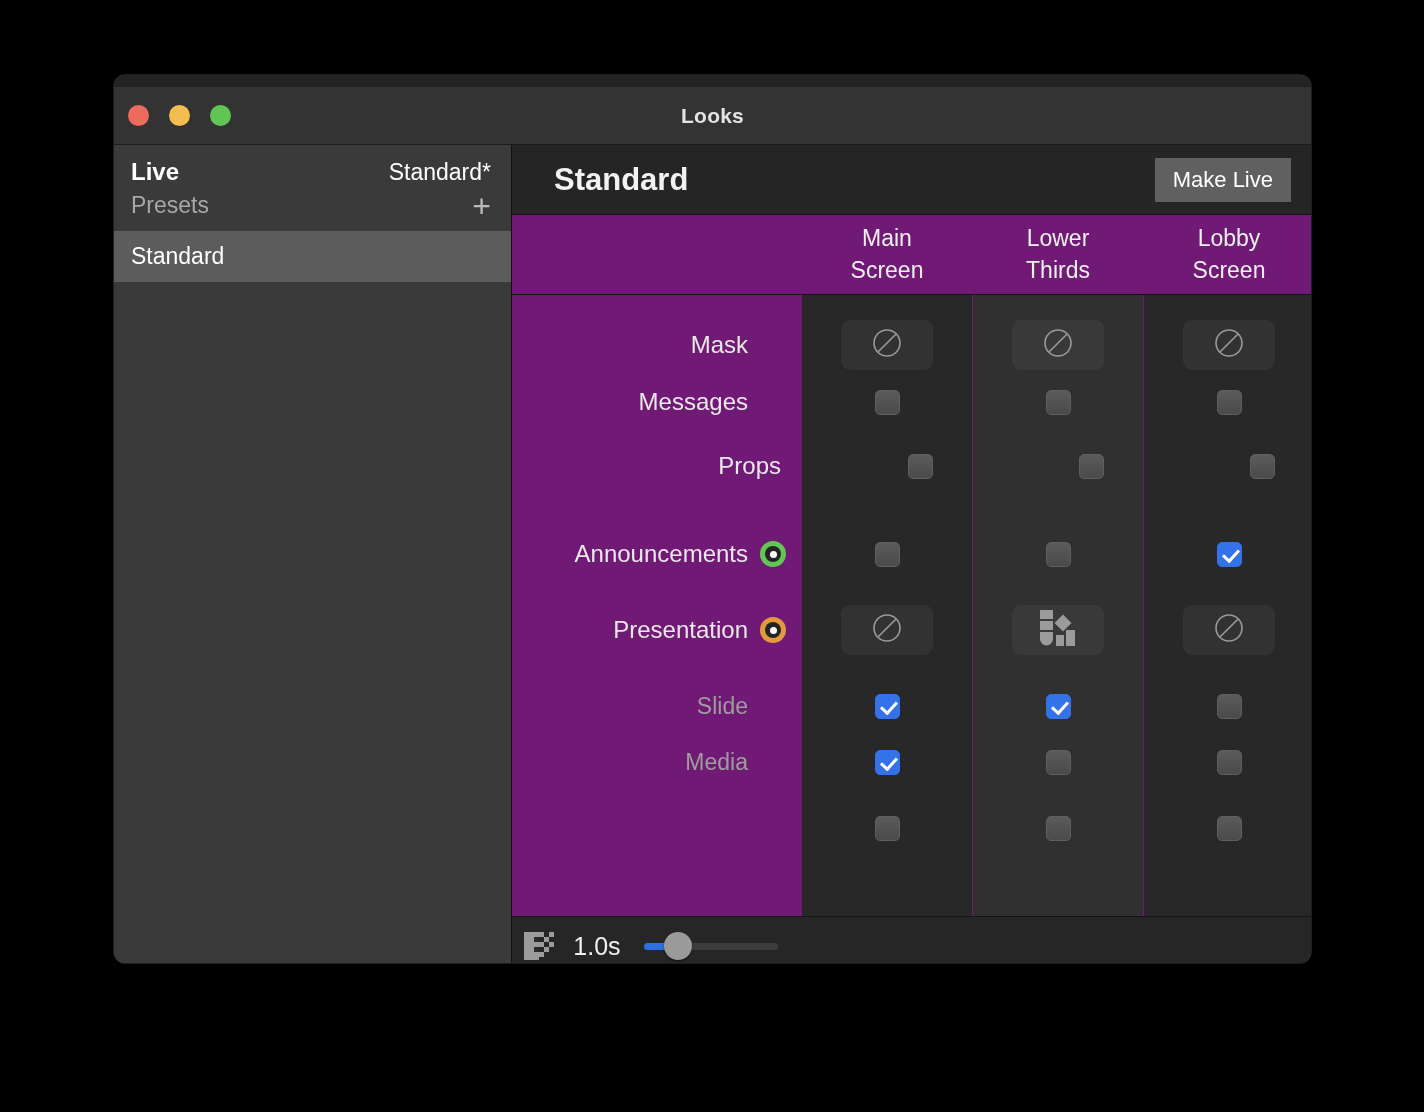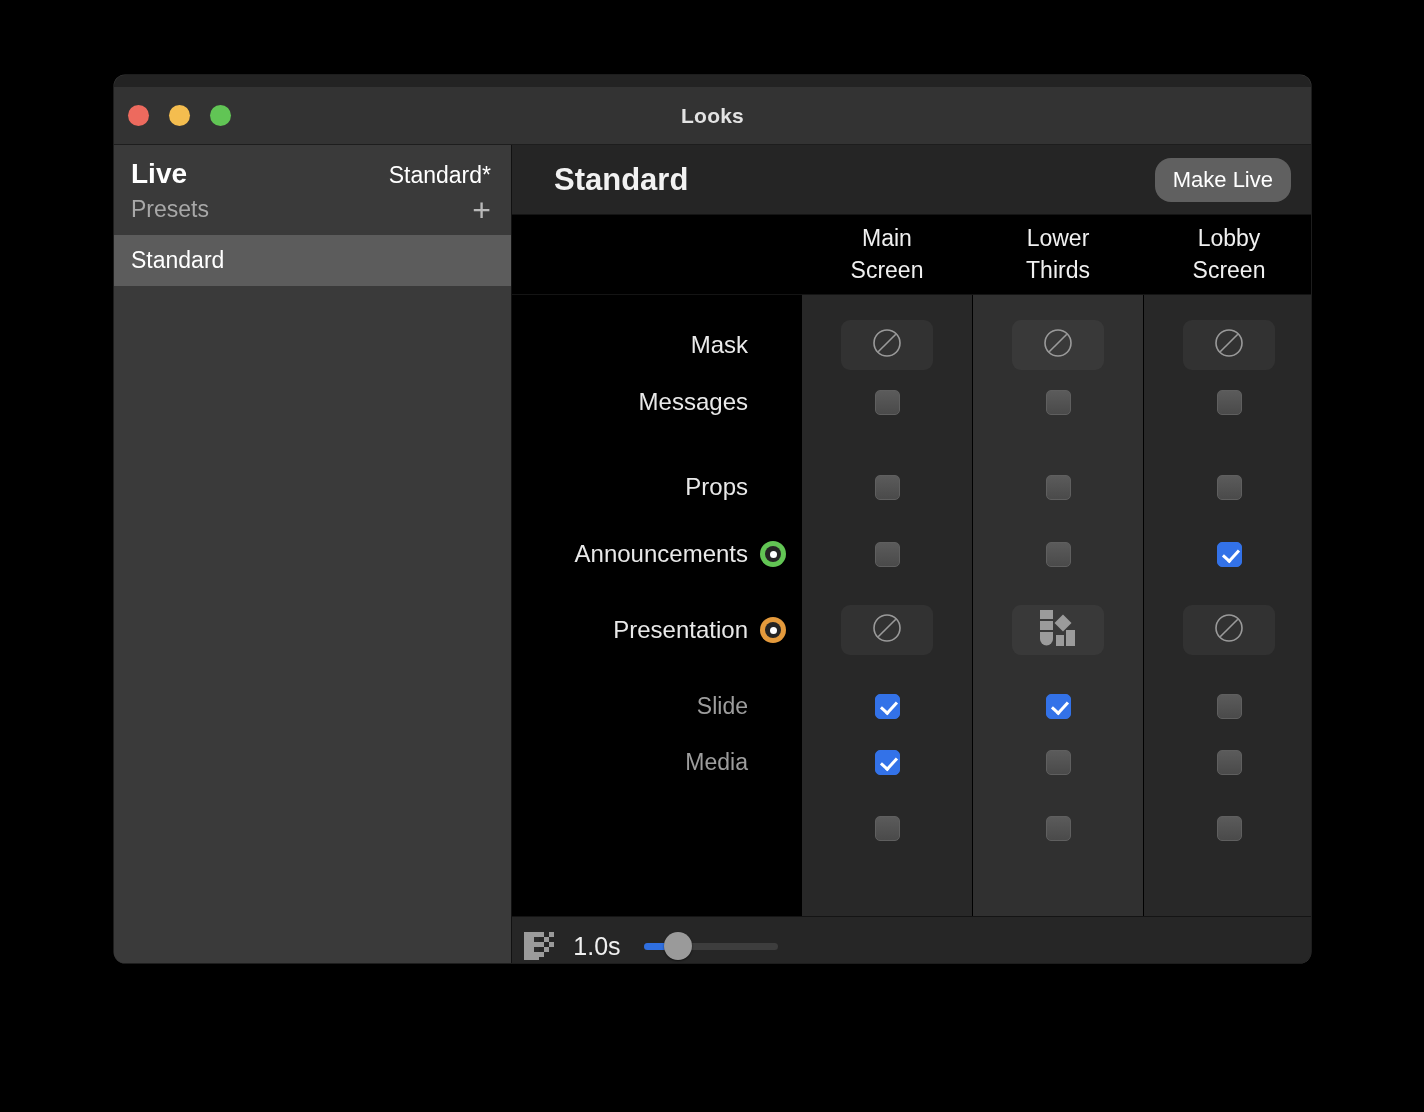--- a/index.html
+++ b/index.html
@@ -56,21 +56,21 @@
     width: 398px;
     background: #3a3a3a;
     border-right: 1px solid #111111;
     display: flex; flex-direction: column;
   }
   .sb-live-row {
     display: flex; align-items: baseline; justify-content: space-between;
     padding: 13px 20px 0 17px;
   }
   .sb-live-label {
-    color: #ffffff; font-size: 28px; font-weight: bold; text-align: center;
+    color: #ffffff; font-size: 24px; font-weight: bold; text-align: center;
   }
   .sb-live-value {
     color: #ffffff; font-size: 23px; font-weight: normal;
   }
   .sb-presets-row {
     display: flex; align-items: center; justify-content: space-between;
     padding: 6px 20px 12px 17px;
   }
   .sb-presets-label { color: #a8a8a8; font-size: 23px; }
   .sb-add {
@@ -100,31 +100,31 @@
     background: #252525;
   }
   .detail-title {
     color: #f2f2f2; font-size: 31px; font-weight: bold;
   }
   .make-live-btn {
     background: #606060;
     color: #ffffff;
     font-size: 22px;
     border: none;
-    border-radius: 16px;
+    border-radius: 0;
     padding: 9px 18px;
     font-family: "Liberation Sans", sans-serif;
     cursor: default;
   }
 
   
   .grid-wrap {
     position: relative;
     flex: 1;
-    background: #000000;
+    background: #701a75;
     overflow: hidden;
   }
   
   .col-stripe {
     position: absolute; top: 80px; bottom: 0;
   }
   .col-stripe.a { left: 290px;  width: 170px; background: #282828; }
   .col-stripe.b { left: 461px;  width: 170px; background: #303030; }
   .col-stripe.c { left: 632px;  width: 171px; background: #282828; }
 
@@ -342,21 +342,21 @@
               <div class="cell a">
                 <span class="cb"></span>
               </div>
               <div class="cell b">
                 <span class="cb"></span>
               </div>
               <div class="cell c">
                 <span class="cb"></span>
               </div>
             </div>
-            <div class="row" style="top: 248px;">
+            <div class="row" style="top: 227px; margin-left: 33px;">
               <div class="row-label">Props</div>
               <div class="cell a">
                 <span class="cb"></span>
               </div>
               <div class="cell b">
                 <span class="cb"></span>
               </div>
               <div class="cell c">
                 <span class="cb"></span>
               </div>

